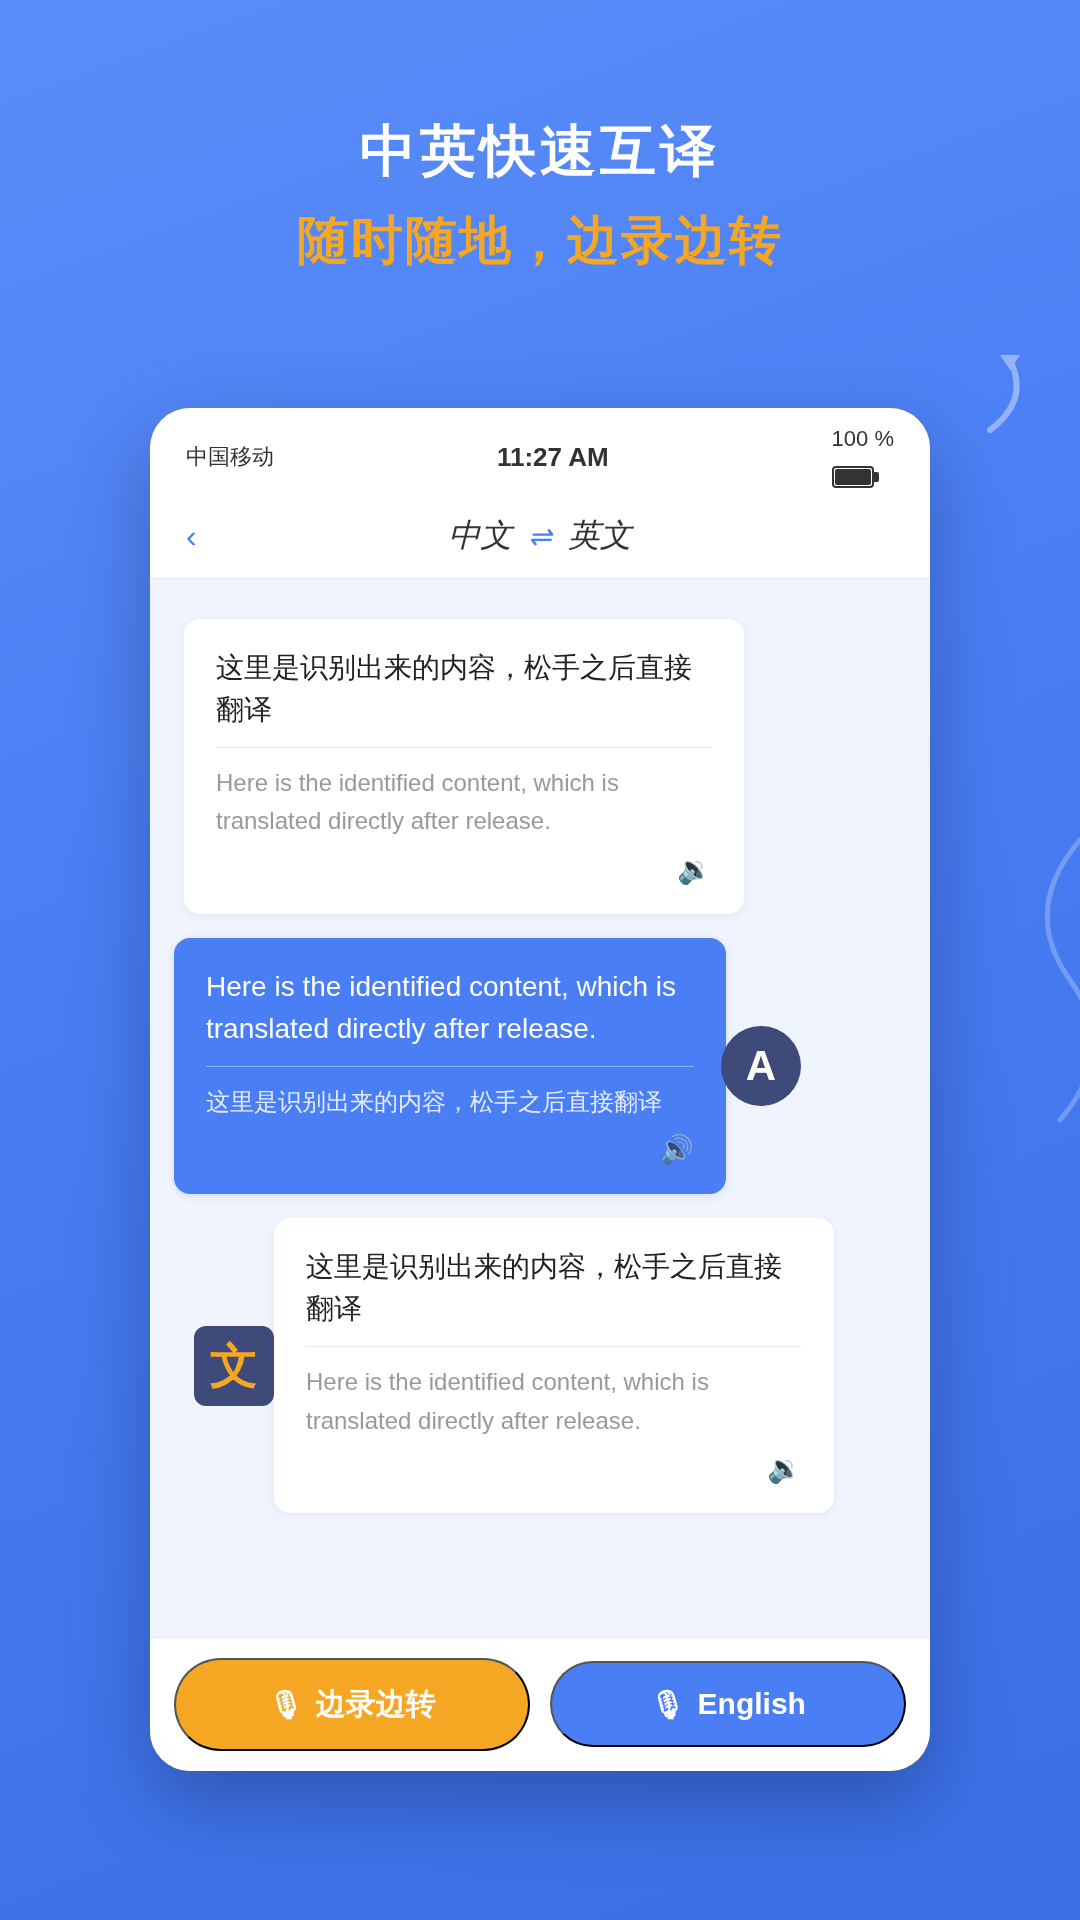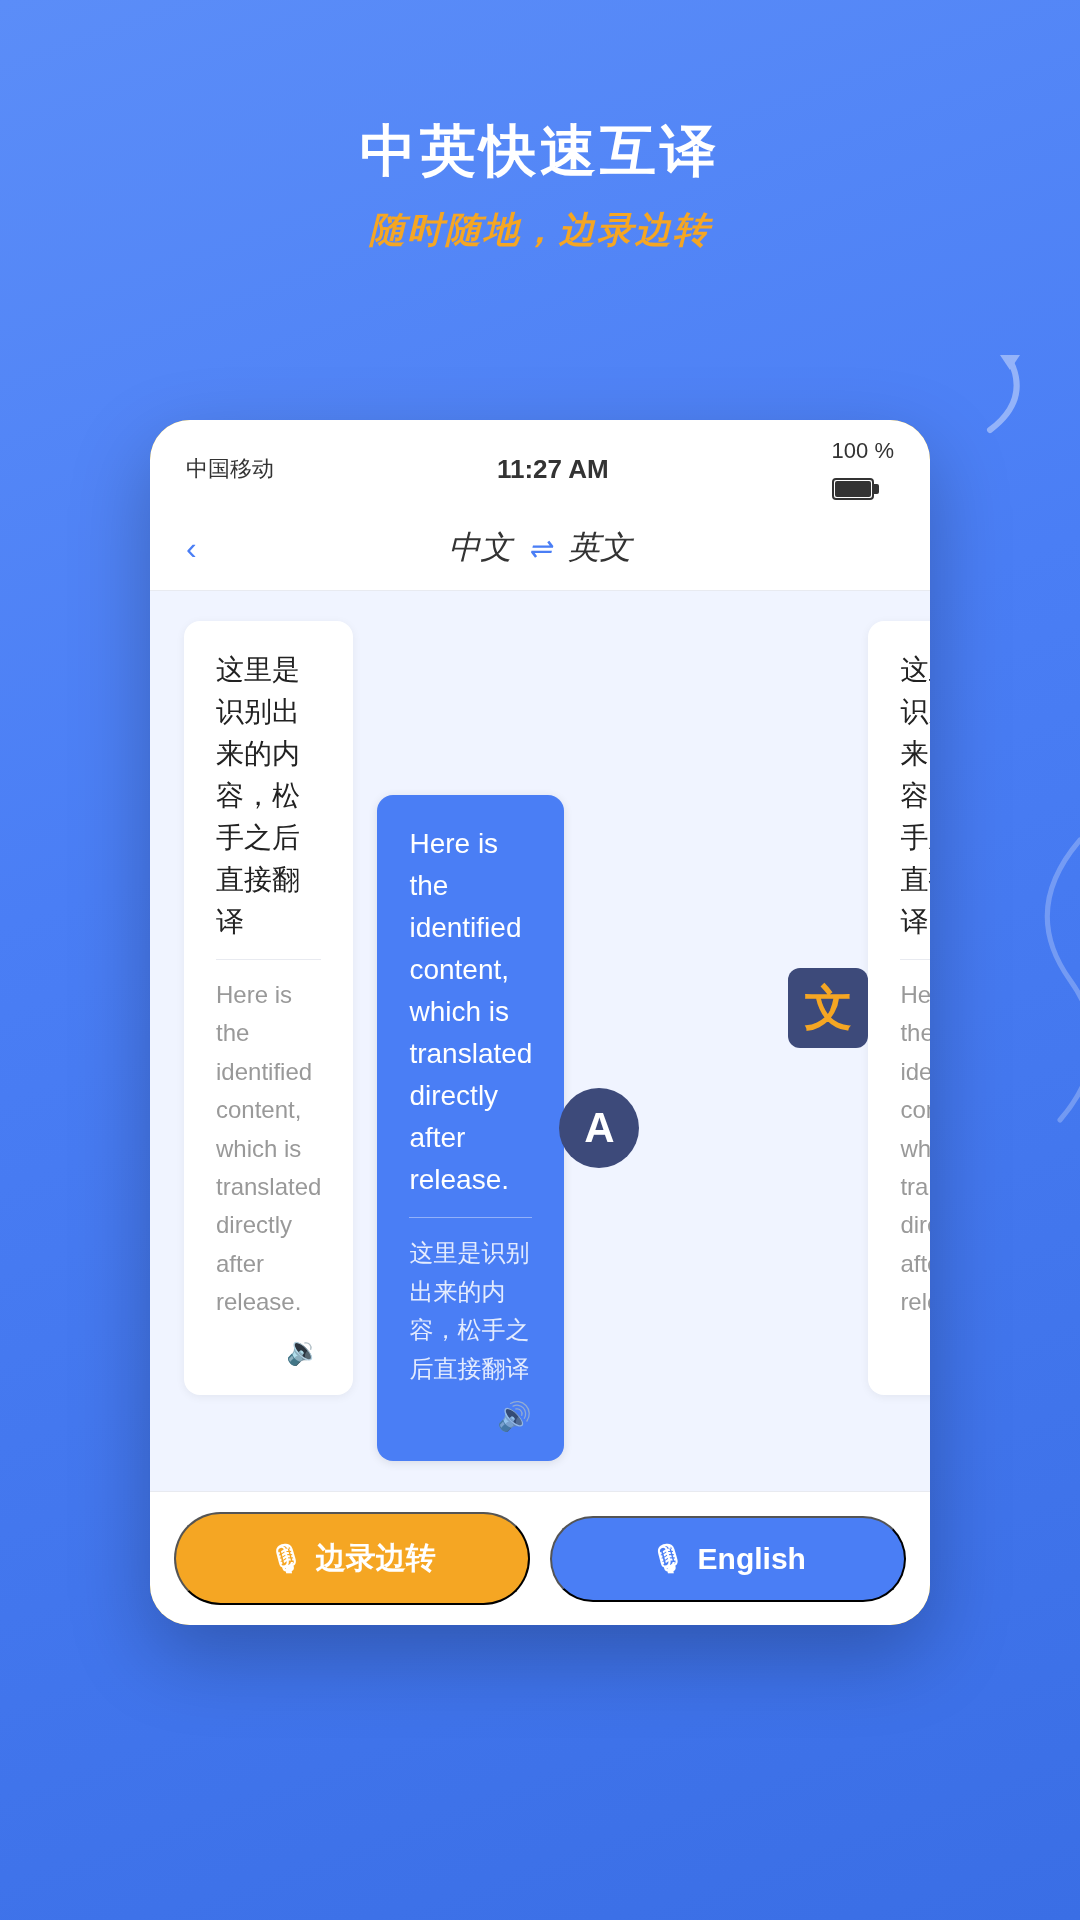--- a/index.html
+++ b/index.html
@@ -30,32 +30,31 @@
 
     .main-title {
       font-size: 56px;
       font-weight: 700;
       color: #ffffff;
       letter-spacing: 4px;
       line-height: 1.1;
     }
 
     .sub-title {
-      font-size: 36px;
+      font-size: 52px;
       font-weight: 600;
       color: #f5a623;
       margin-top: 24px;
       letter-spacing: 2px;
-      font-style: italic;
     }
 
     
     .phone-mockup {
       position: absolute;
-      top: 420px;
+      top: 408px;
       left: 50%;
       transform: translateX(-50%);
       width: 780px;
       background: #eab308;
       border-radius: 40px;
       box-shadow: 0 30px 80px rgba(0,0,0,0.25);
       overflow: hidden;
       z-index: 3;
     }
 
@@ -136,23 +135,23 @@
 
     .nav-exchange {
       color: #4a7ef5;
       font-size: 28px;
     }
 
     
     .chat-area {
       background: #f0f4ff;
       min-height: 900px;
-      padding: 30px 24px;
-      display: flex;
-      flex-direction: row;
+      padding: 40px 24px;
+      display: flex;
+      flex-direction: column;
       gap: 24px;
     }
 
     
     .bubble-left {
       background: #ffffff;
       border-radius: 16px;
       padding: 28px 32px;
       max-width: 560px;
       align-self: flex-start;

